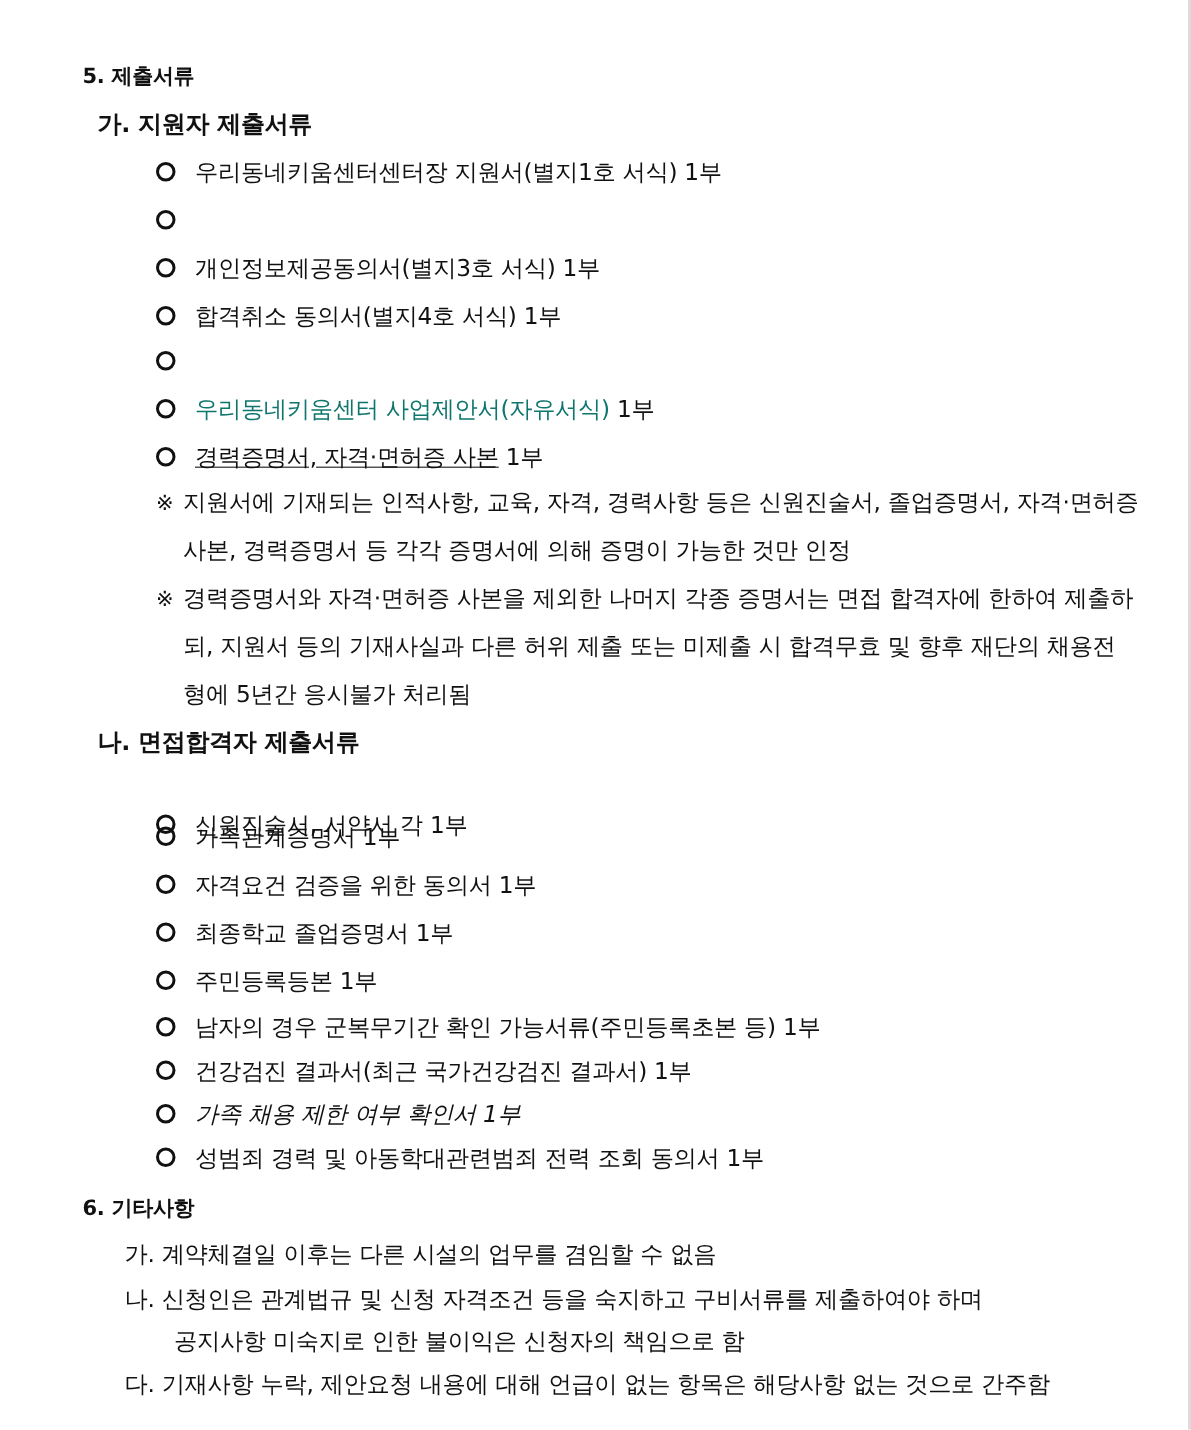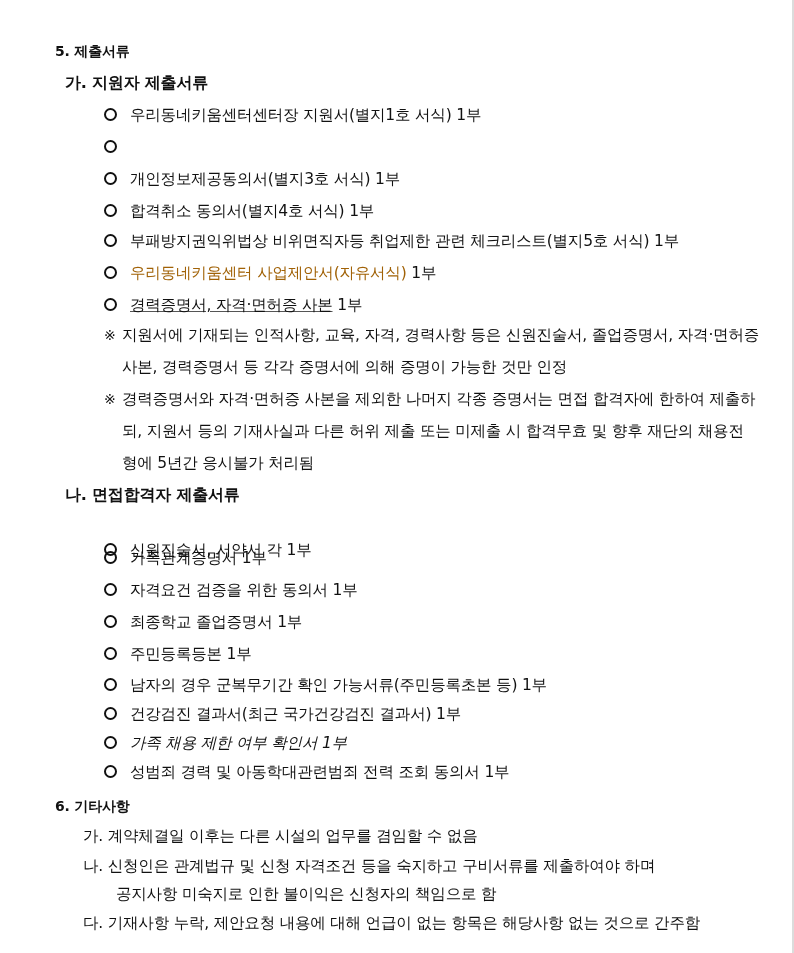--- a/index.html
+++ b/index.html
@@ -15,36 +15,36 @@
   .item { left:104px; }
   .item .bullet {
     display:inline-block; width:9px; height:9px; border:2px solid #111; border-radius:50%;
     margin-right:13px; vertical-align:middle; position:relative; top:-1px;
   }
   .note { left:104px; }
   .note .mark { display:inline-block; width:18px; font-size:14px; }
   .note-cont { left:122px; }
   .sub { left:83px; }
   .sub-cont { left:116px; }
-  .red { color:#a16207; }
+  .red { color:#0f766e; }
   .ul { text-decoration:underline; text-decoration-color:#555; }
 </style>
 </head>
 <body>
 
 <div class="edge"></div>
 
 <div class="line h1" style="top:41px;">5. 제출서류</div>
 <div class="line h2" style="top:73px;">가. 지원자 제출서류</div>
 
 <div class="line item" style="top:105px;"><span class="bullet"></span><span>우리동네키움센터센터장 지원서(별지1호 서식) 1부</span></div>
 <div class="line item" style="top:137px;"><span class="bullet"></span></div>
 <div class="line item" style="top:169px;"><span class="bullet"></span><span>개인정보제공동의서(별지3호 서식) 1부</span></div>
 <div class="line item" style="top:201px;"><span class="bullet"></span><span>합격취소 동의서(별지4호 서식) 1부</span></div>
-<div class="line item" style="top:231px;"><span class="bullet"></span><span>부패방지권익위법상 비위면직자등 취업제한 관련 체크리스트(별지5호 서식) 1부</span></div>
+<div class="line item" style="top:231px;"><span class="bullet"></span></div>
 <div class="line item" style="top:263px;"><span class="bullet"></span><span class="red">우리동네키움센터 사업제안서(자유서식)</span><span> 1부</span></div>
 <div class="line item" style="top:295px;"><span class="bullet"></span><span class="ul">경력증명서, 자격·면허증 사본</span><span> 1부</span></div>
 
 <div class="line note" style="top:325px;"><span class="mark">※</span><span>지원서에 기재되는 인적사항, 교육, 자격, 경력사항 등은 신원진술서, 졸업증명서, 자격·면허증</span></div>
 <div class="line note-cont" style="top:357px;">사본, 경력증명서 등 각각 증명서에 의해 증명이 가능한 것만 인정</div>
 
 <div class="line note" style="top:389px;"><span class="mark">※</span><span>경력증명서와 자격·면허증 사본을 제외한 나머지 각종 증명서는 면접 합격자에 한하여 제출하</span></div>
 <div class="line note-cont" style="top:421px;">되, 지원서 등의 기재사실과 다른 허위 제출 또는 미제출 시 합격무효 및 향후 재단의 채용전</div>
 <div class="line note-cont" style="top:453px;">형에 5년간 응시불가 처리됨</div>
 

